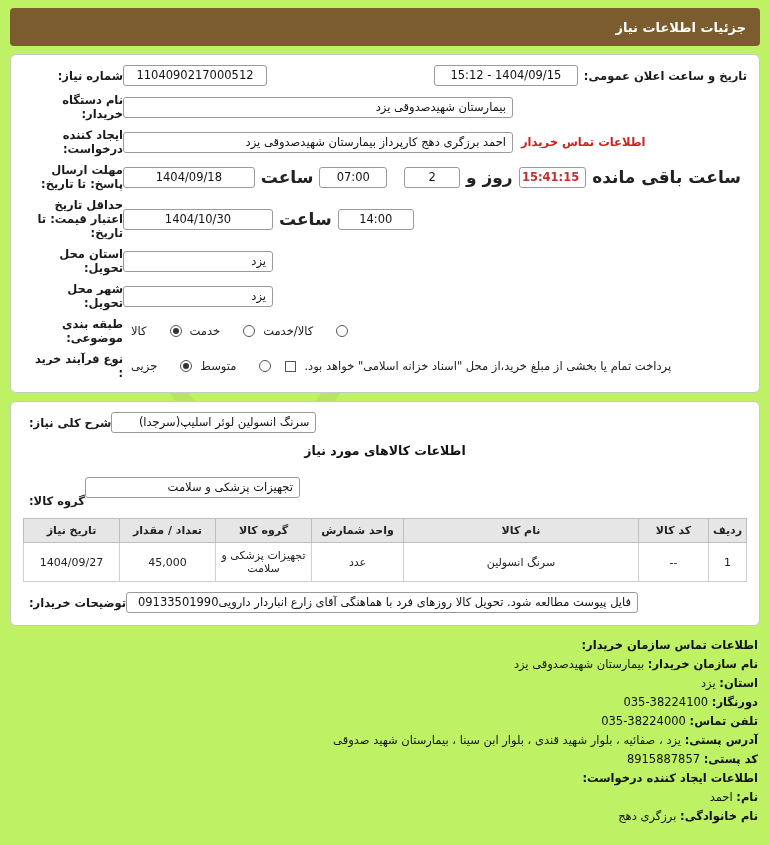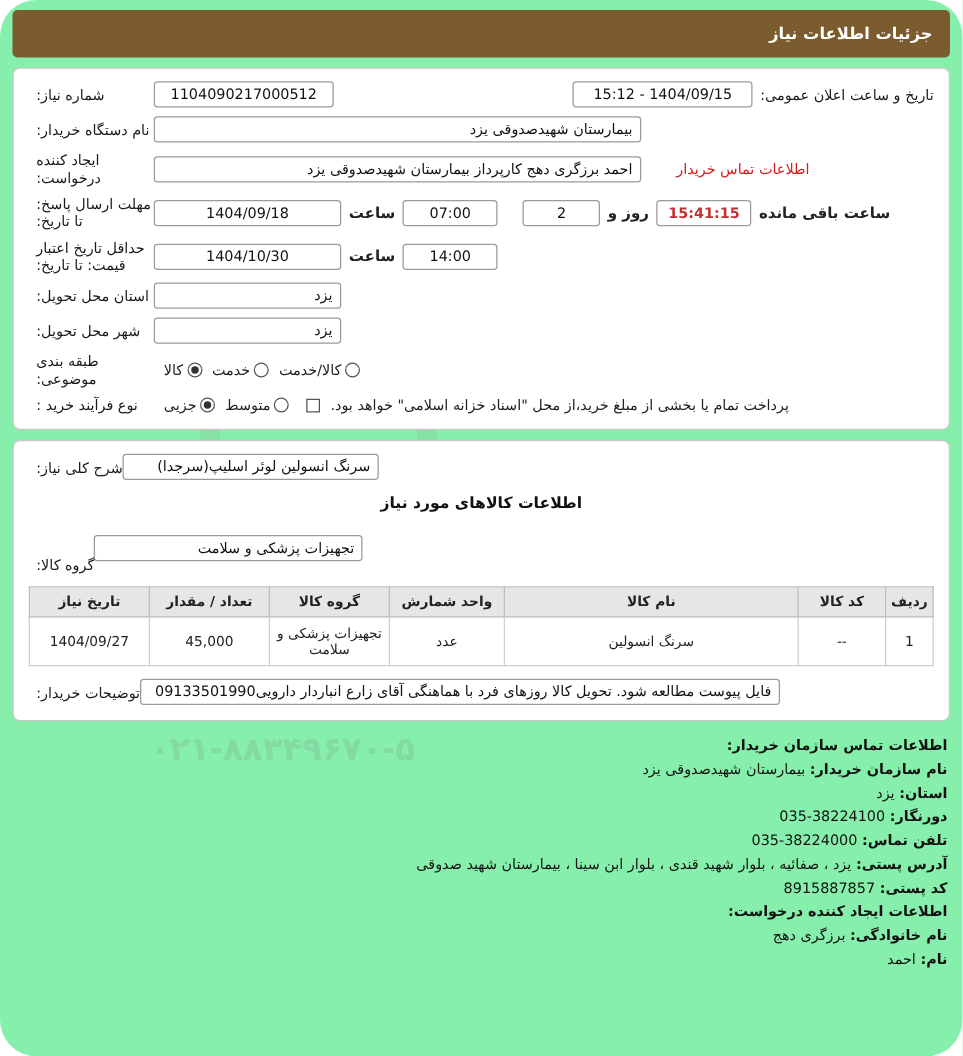--- a/index.html
+++ b/index.html
@@ -5,23 +5,22 @@
   * { box-sizing: border-box; }
   html, body {
     margin: 0; padding: 0;
     background: #ffffff;
     font-family: "DejaVu Sans", "Liberation Sans", sans-serif;
   }
   .page {
     width: 770px;
     height: 845px;
     position: relative;
-    background: #86efac;
+    background: #bef264;
     overflow: hidden;
-    border-radius: 29px;
   }
   
   .header {
     margin: 8px 10px 0 10px;
     height: 38px;
     background: #7a5c2e;
     border-radius: 4px;
     display: flex;
     align-items: center;
     justify-content: flex-start;
@@ -44,22 +43,22 @@
   .row {
     display: flex;
     align-items: center;
     justify-content: flex-start;
     margin-bottom: 7px;
     font-size: 11.5px;
     color: #222;
   }
   .lbl {
     width: 100px;
-    text-align: left;
-    font-weight: normal;
+    text-align: right;
+    font-weight: bold;
     color: #1a1a1a;
     font-size: 11.5px;
     padding-left: 6px;
     flex: none;
   }
   .fld {
     border: 1px solid #9a9a9a;
     border-radius: 3px;
     height: 21px;
     line-height: 19px;
@@ -72,41 +71,40 @@
     white-space: nowrap;
   }
   .fld.right { text-align: right; }
   .w160 { width: 144px; }
   .w150 { width: 150px; }
   .w200 { width: 200px; }
   .w390 { width: 390px; }
   .w60  { width: 62px; }
   .w75  { width: 76px; }
   .small-lbl {
-    font-size: 12px;
+    font-size: 17px;
     color: #222;
     padding: 0 6px;
     font-weight: bold;
     white-space: nowrap;
   }
   .link {
     color: #cf2020;
     font-size: 11.5px;
-    font-weight: normal;
+    font-weight: bold;
     padding: 0 8px;
     text-decoration: none;
     white-space: nowrap;
-    margin-left: 20px;
   }
   .countdown {
     color: #c43030;
     font-weight: bold;
   }
   
-  .radio-group { display: flex; align-items: center; gap: 0; }
+  .radio-group { display: flex; align-items: center; gap: 20px; }
   .radio {
     width: 12px; height: 12px;
     border: 1px solid #555;
     border-radius: 50%;
     display: inline-block;
     position: relative;
     background: #fff;
     flex: none;
   }
   .radio.on::after {
@@ -374,22 +372,22 @@
     <div>
       <span class="b">آدرس پستی:</span>
       <span>یزد ، صفائیه ، بلوار شهید قندی ، بلوار ابن سینا ، بیمارستان شهید صدوقی</span>
     </div>
     <div>
       <span class="b">کد پستی:</span>
       <span class="nowrap">8915887857</span>
     </div>
     <div class="hd">اطلاعات ایجاد کننده درخواست:</div>
     <div>
+      <span class="b">نام:</span>
+      <span>احمد</span>
+    </div>
+    <div>
       <span class="b">نام خانوادگی:</span>
       <span>برزگری دهج</span>
     </div>
-    <div>
-      <span class="b">نام:</span>
-      <span>احمد</span>
-    </div>
   </div>
 
 </div>
 
 </body></html>

